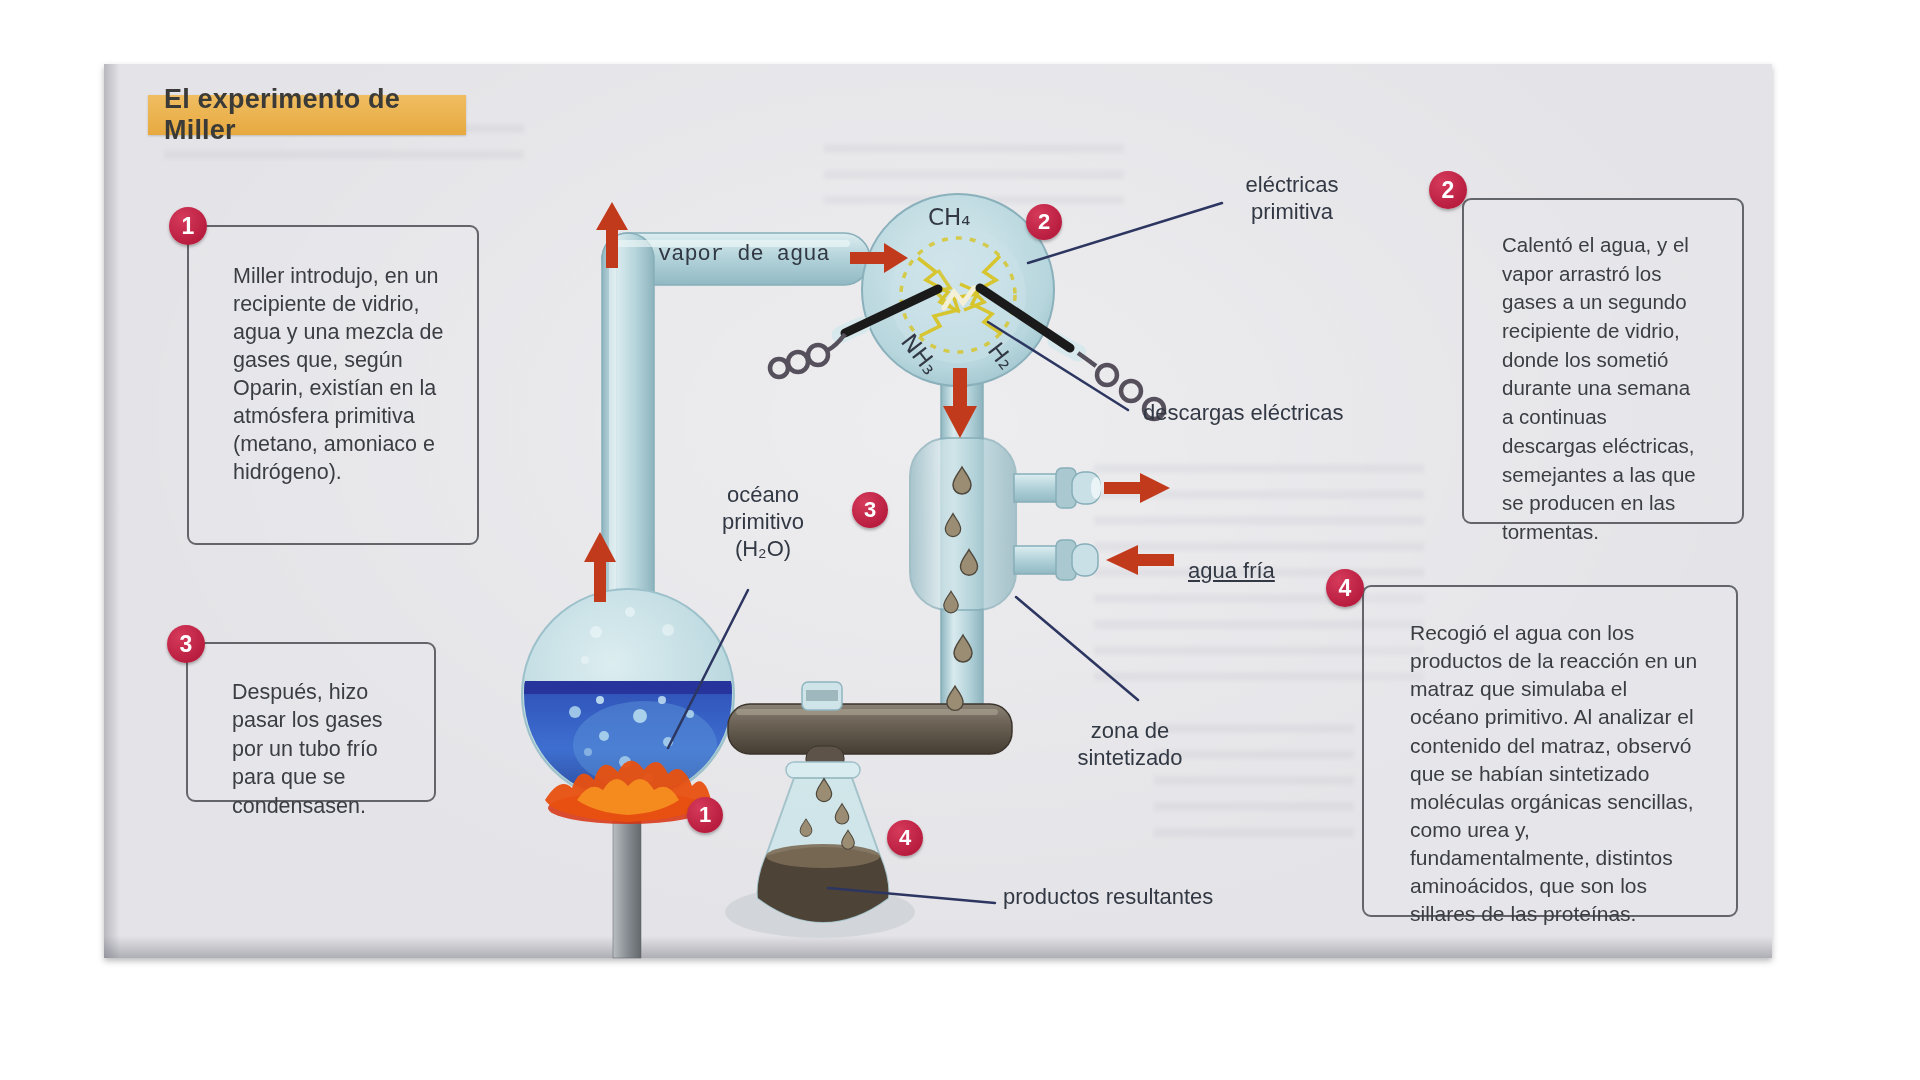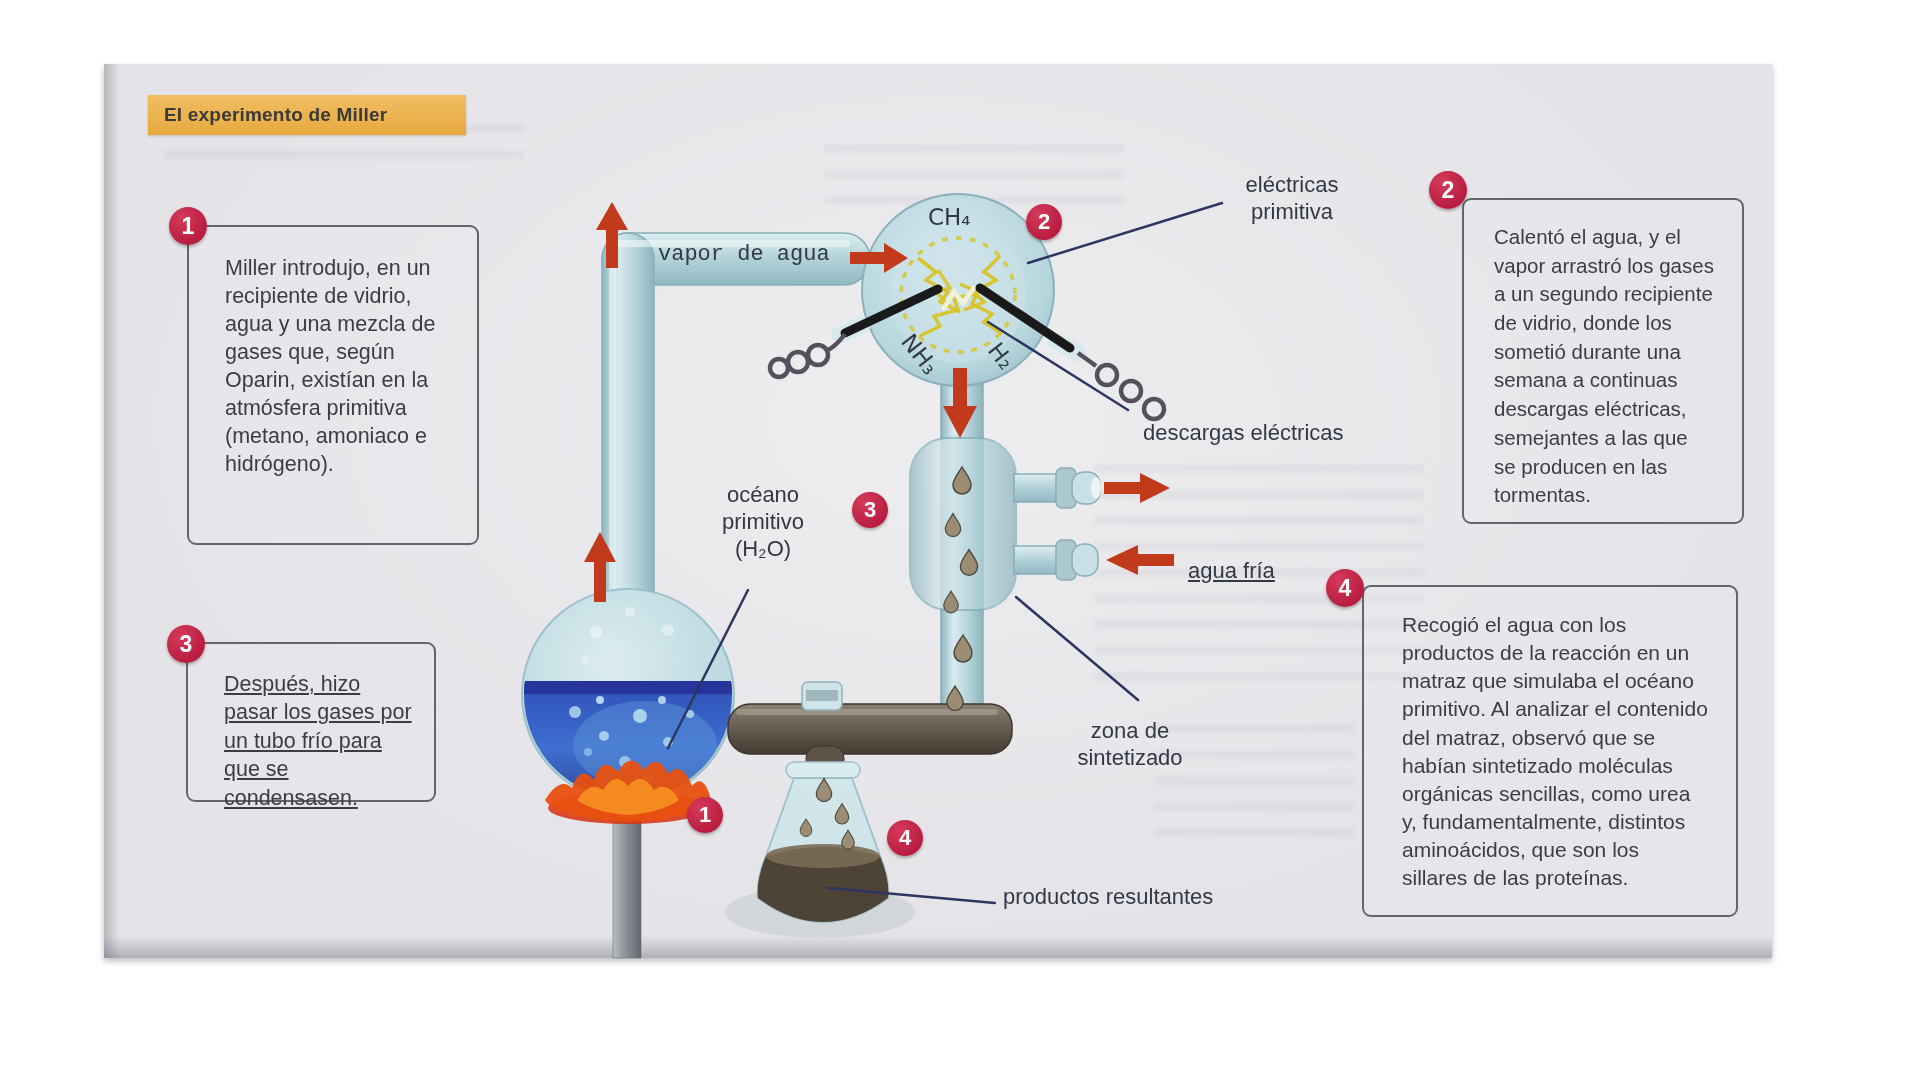--- a/index.html
+++ b/index.html
@@ -10,30 +10,30 @@
     box-shadow:0 3px 6px rgba(60,60,70,.35);}
   .page::before{content:"";position:absolute;left:0;top:0;bottom:0;width:16px;
     background:linear-gradient(90deg, rgba(70,70,85,.28), rgba(0,0,0,0));}
   .page::after{content:"";position:absolute;left:0;right:0;bottom:0;height:22px;
     background:linear-gradient(rgba(0,0,0,0), rgba(85,90,100,.38));}
   .smudge{position:absolute;opacity:.14;filter:blur(2px);
     background:repeating-linear-gradient(180deg, rgba(110,115,135,.5) 0 9px, rgba(0,0,0,0) 9px 26px);}
   .banner{position:absolute;left:148px;top:95px;width:318px;height:40px;
     background:linear-gradient(#f0bd62,#e7a93f);display:flex;align-items:center;
     padding-left:16px;box-sizing:border-box;box-shadow:0 1px 2px rgba(80,70,40,.25);}
-  .banner span{font-size:19px;font-weight:bold;color:#3a3a38;letter-spacing:.2px;}
+  .banner span{font-size:27px;font-weight:bold;color:#3a3a38;letter-spacing:.2px;}
   .step-box{position:absolute;border:2px solid #63656a;border-radius:9px;
     color:#3a3d42;box-sizing:border-box;background:rgba(235,234,238,.25);}
-  .step-box p{margin:8px;}
+  .step-box p{margin:16px;}
   .box1{left:187px;top:225px;width:292px;height:320px;padding:20px 12px 10px 28px;
     font-size:21.5px;line-height:1.3;}
   .box2{left:1462px;top:198px;width:282px;height:326px;padding:15px 20px 10px 22px;
     font-size:20.5px;line-height:1.4;}
   .box3{left:186px;top:642px;width:250px;height:160px;padding:18px 10px 10px 28px;
-    font-size:21.5px;line-height:1.32;text-decoration:underline;}
+    font-size:21.5px;line-height:1.32;}
   .box4{left:1362px;top:585px;width:376px;height:332px;padding:16px 20px 2px 30px;
     font-size:21px;line-height:1.34;}
   .badge{position:absolute;width:38px;height:38px;border-radius:50%;
     background:radial-gradient(circle at 35% 30%, #d63a5b, #b81c3e 72%);
     color:#fff;font-weight:bold;font-size:23px;display:flex;align-items:center;justify-content:center;
     box-shadow:0 2px 3px rgba(40,40,40,.35);z-index:6;}
   .marker{width:36px;height:36px;font-size:22px;}
   .label{position:absolute;color:#323944;font-size:22px;line-height:1.22;
     white-space:pre-line;z-index:5;}
   .center{text-align:center;}
@@ -233,21 +233,21 @@
     <line x1="828" y1="888" x2="995" y2="903"></line>
   </g>
 </svg>
 
 <div class="label" style="left:658px;top:242px;font-family:Liberation Mono, monospace;">vapor de agua</div>
 <div class="label chem" style="left:928px;top:203px;">CH₄</div>
 <div class="label chem rot" style="left:898px;top:340px;">NH₃</div>
 <div class="label chem rot" style="left:988px;top:342px;">H₂</div>
 <div class="label center" style="left:1228px;top:172px;width:128px;">eléctricas
 primitiva</div>
-<div class="label" style="left:1143px;top:400px;margin-top:20px;">descargas eléctricas</div>
+<div class="label" style="left:1143px;top:400px;">descargas eléctricas</div>
 <div class="label center" style="left:697px;top:482px;width:132px;">océano
 primitivo
 (H₂O)</div>
 <div class="label" style="left:1188px;top:558px;text-decoration:underline;">agua fría</div>
 <div class="label center" style="left:1056px;top:718px;width:148px;">zona de
 sintetizado</div>
 <div class="label" style="left:1003px;top:884px;">productos resultantes</div>
 
 <div class="badge marker" style="left:1026px;top:204px;">2</div>
 <div class="badge marker" style="left:852px;top:492px;">3</div>

